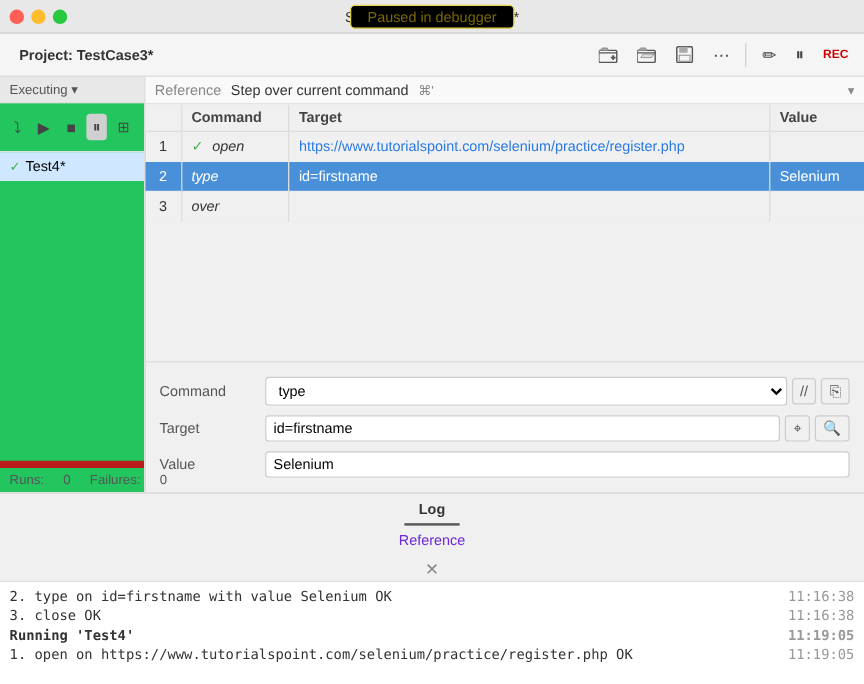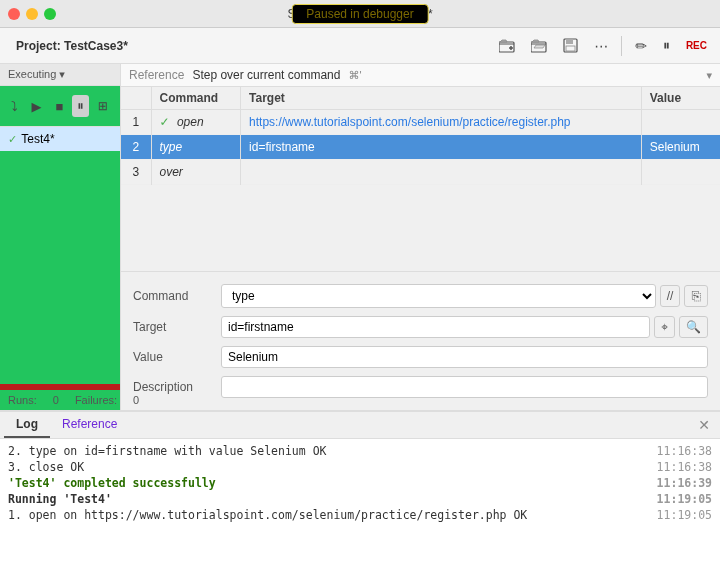--- a/index.html
+++ b/index.html
@@ -287,20 +287,21 @@
       height: 160px;
       flex-shrink: 0;
       background: #fff;
     }
     .log-tabs {
       display: flex;
       align-items: center;
       background: #f0f0f0;
       border-bottom: 1px solid #ddd;
       padding: 0 4px;
+      flex-direction: column;
     }
     .log-tab {
       padding: 5px 12px;
       font-size: 12px;
       cursor: pointer;
       color: #6d28d9;
       border-bottom: 2px solid transparent;
     }
     .log-tab.active {
       color: #333;
@@ -491,26 +492,20 @@
           <button class="detail-btn">⌖</button>
           <button class="detail-btn">🔍</button>
         </div>
       </div>
       <div class="detail-row">
         <span class="detail-label">Value</span>
         <div class="detail-input-wrap">
           <input class="detail-input" type="text" value="Selenium" style="">
         </div>
       </div>
-      <div class="detail-row">
-        <span class="detail-label">Description</span>
-        <div class="detail-input-wrap">
-          <input class="detail-input" type="text" value="" style="">
-        </div>
-      </div>
     </div>
 
   </div>
 </div>
 
 <div class="log-panel">
   <div class="log-tabs">
     <div class="log-tab active">Log</div>
     <div class="log-tab">Reference</div>
     <div class="log-tab-spacer"></div>
@@ -518,24 +513,20 @@
   </div>
   <div class="log-content" id="log-content">
   <div class="log-entry">
         <span>2. type on id=firstname with value Selenium OK</span>
         <span class="log-time">11:16:38</span>
       </div>
       <div class="log-entry">
         <span>3. close OK</span>
         <span class="log-time">11:16:38</span>
       </div>
-      <div class="log-entry success">
-        <span>'Test4' completed successfully</span>
-        <span class="log-time">11:16:39</span>
-      </div>
       <div class="log-entry running">
         <span>Running 'Test4'</span>
         <span class="log-time">11:19:05</span>
       </div>
       <div class="log-entry">
         <span>1.  open on https://www.tutorialspoint.com/selenium/practice/register.php OK</span>
         <span class="log-time">11:19:05</span>
       </div>
     </div>
 </div>

